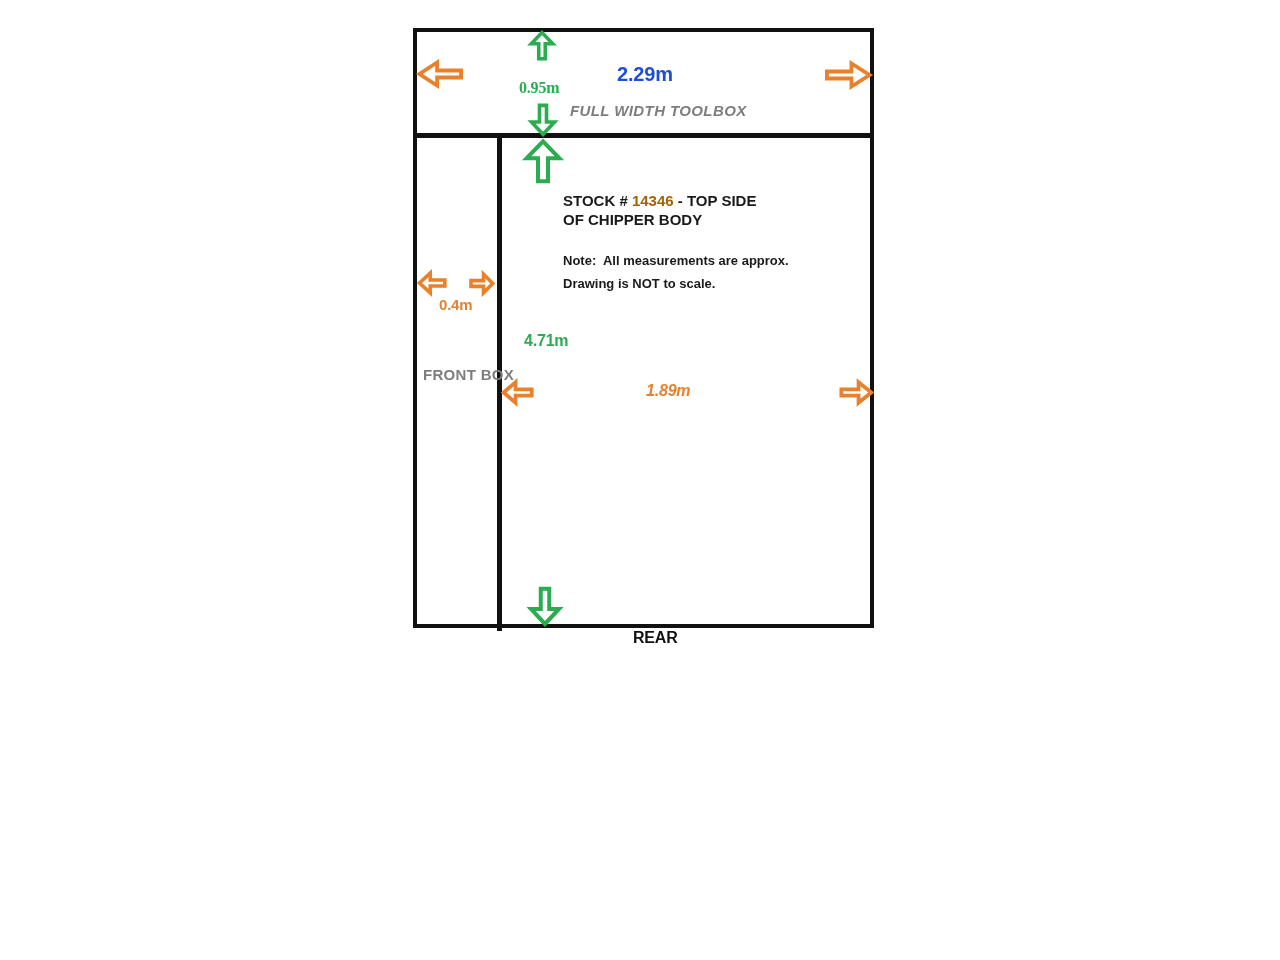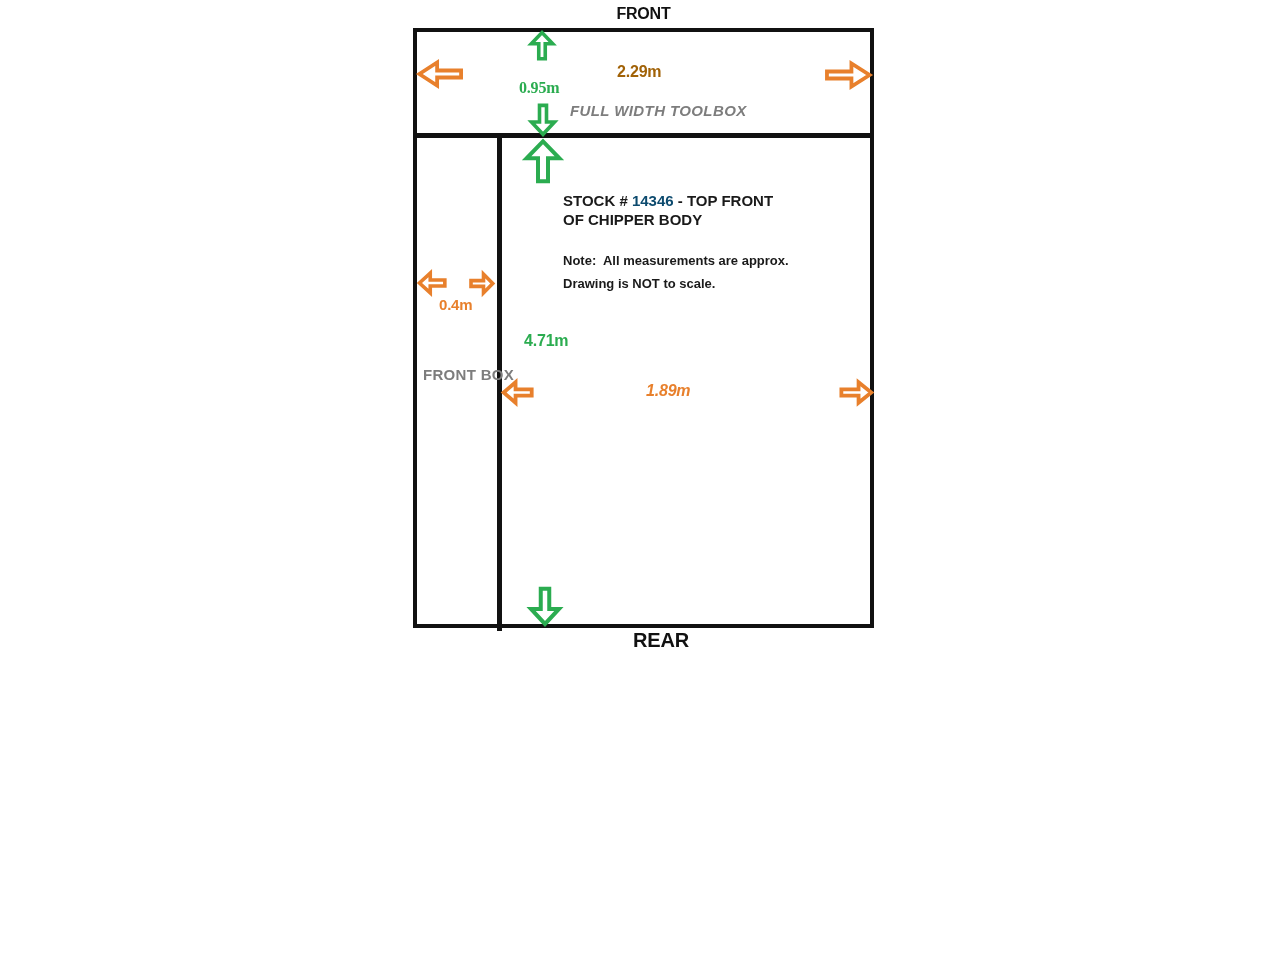--- a/index.html
+++ b/index.html
@@ -19,32 +19,32 @@
     background: #111;
   }
   .v-divider {
     position: absolute; left: 497px; top: 137px; width: 5px; height: 494px;
     background: #111;
   }
 
   
   .lbl { position: absolute; font-weight: bold; white-space: nowrap; letter-spacing: -0.2px; }
   .front-label { left: 413px; top: 5px; width: 461px; text-align: center; font-size: 16px; color: #111; }
-  .rear-label  { left: 633px; top: 629px; font-size: 20px; color: #111; }
-  .tb-width  { left: 617px; top: 63px;  font-size: 16px; color: #a16207; }
+  .rear-label  { left: 633px; top: 629px; font-size: 16px; color: #111; }
+  .tb-width  { left: 617px; top: 63px;  font-size: 20px; color: #1d4ed8; }
   .tb-depth  { left: 519px; top: 79px;  font-size: 16px; color: #2BAC50; font-family: Liberation Serif, serif; }
   .tb-name   { left: 570px; top: 102px; font-size: 15px; color: #7D7D7D; letter-spacing: 0.4px; font-style: italic; }
   .sb-width  { left: 439px; top: 296px; font-size: 15px; color: #E8802C; }
   .sb-name   { left: 423px; top: 366px; font-size: 15px; color: #7D7D7D; letter-spacing: 0.3px; }
   .body-len  { left: 524px; top: 332px; font-size: 16px; color: #2BAC50; }
   .body-wid  { left: 646px; top: 382px; font-size: 16px; color: #E8802C; font-style: italic; }
 
   .title-block { position: absolute; left: 563px; top: 191px; font-size: 15px;
                  font-weight: bold; color: #1a1a1a; line-height: 19px; white-space: nowrap; }
-  .title-block .red { color: #0c4a6e; }
+  .title-block .red { color: #a16207; }
   .note-block { position: absolute; left: 563px; top: 249px; font-size: 13px;
                 font-weight: bold; color: #1a1a1a; line-height: 23px; white-space: pre-wrap; }
 
   
   .arr { position: absolute; overflow: visible; }
   .a-tb-up    { left: 529px; top: 31px;  width: 26px; height: 29px; }
   .a-tb-down  { left: 529px; top: 104px; width: 28px; height: 32px; }
   .a-tb-left  { left: 417px; top: 60px;  width: 46px; height: 28px; }
   .a-tb-right { left: 825px; top: 61px;  width: 47px; height: 28px; }
   .a-body-up  { left: 523px; top: 139px; width: 40px; height: 44px; }
@@ -52,21 +52,20 @@
   .a-sb-right { left: 470px; top: 272px; width: 24px; height: 23px; }
   .a-bw-left  { left: 502px; top: 380px; width: 31px; height: 25px; }
   .a-bw-right { left: 840px; top: 380px; width: 33px; height: 25px; }
   .a-body-down{ left: 528px; top: 587px; width: 34px; height: 39px; }
 </style>
 </head>
 <body>
 
 <div class="stage">
 
-  <div class="lbl front-label">FRONT</div>
 
   <div class="outer-box"></div>
   <div class="h-divider"></div>
   <div class="v-divider"></div>
 
   <svg class="arr a-tb-up" viewBox="0 0 28 48" preserveAspectRatio="none">
     <path d="M10.5 46 V21 H2.5 L14 2.5 L25.5 21 H17.5 V46 Z" fill="#fff" stroke-width="3.6" vector-effect="non-scaling-stroke" stroke="#2BAC50"></path>
   </svg>
   <svg class="arr a-tb-down" viewBox="0 0 28 48" preserveAspectRatio="none">
     <path d="M10.5 2 V27 H2.5 L14 45.5 L25.5 27 H17.5 V2 Z" fill="#fff" stroke-width="3.6" vector-effect="non-scaling-stroke" stroke="#2BAC50"></path>
@@ -84,21 +83,21 @@
   <svg class="arr a-body-up" viewBox="0 0 28 48" preserveAspectRatio="none">
     <path d="M10.5 46 V21 H2.5 L14 2.5 L25.5 21 H17.5 V46 Z" fill="#fff" stroke-width="4" vector-effect="non-scaling-stroke" stroke="#2BAC50"></path>
   </svg>
   <svg class="arr a-body-down" viewBox="0 0 28 48" preserveAspectRatio="none">
     <path d="M10.5 2 V27 H2.5 L14 45.5 L25.5 27 H17.5 V2 Z" fill="#fff" stroke-width="4" vector-effect="non-scaling-stroke" stroke="#2BAC50"></path>
   </svg>
 
   <div class="title-block">
     <div><span>STOCK #</span>
 <span class="red">14346</span>
-<span>- TOP FRONT</span></div>
+<span>- TOP SIDE</span></div>
     <div>OF CHIPPER BODY</div>
   </div>
 
   <div class="note-block">Note:  All measurements are approx.
 Drawing is NOT to scale.</div>
 
   <svg class="arr a-sb-left" viewBox="0 0 48 28" preserveAspectRatio="none">
     <path d="M46 10.5 H21 V2.5 L2.5 14 L21 25.5 V17.5 H46 Z" fill="#fff" stroke-width="3.6" vector-effect="non-scaling-stroke" stroke="#E8802C"></path>
   </svg>
   <svg class="arr a-sb-right" viewBox="0 0 48 28" preserveAspectRatio="none">

